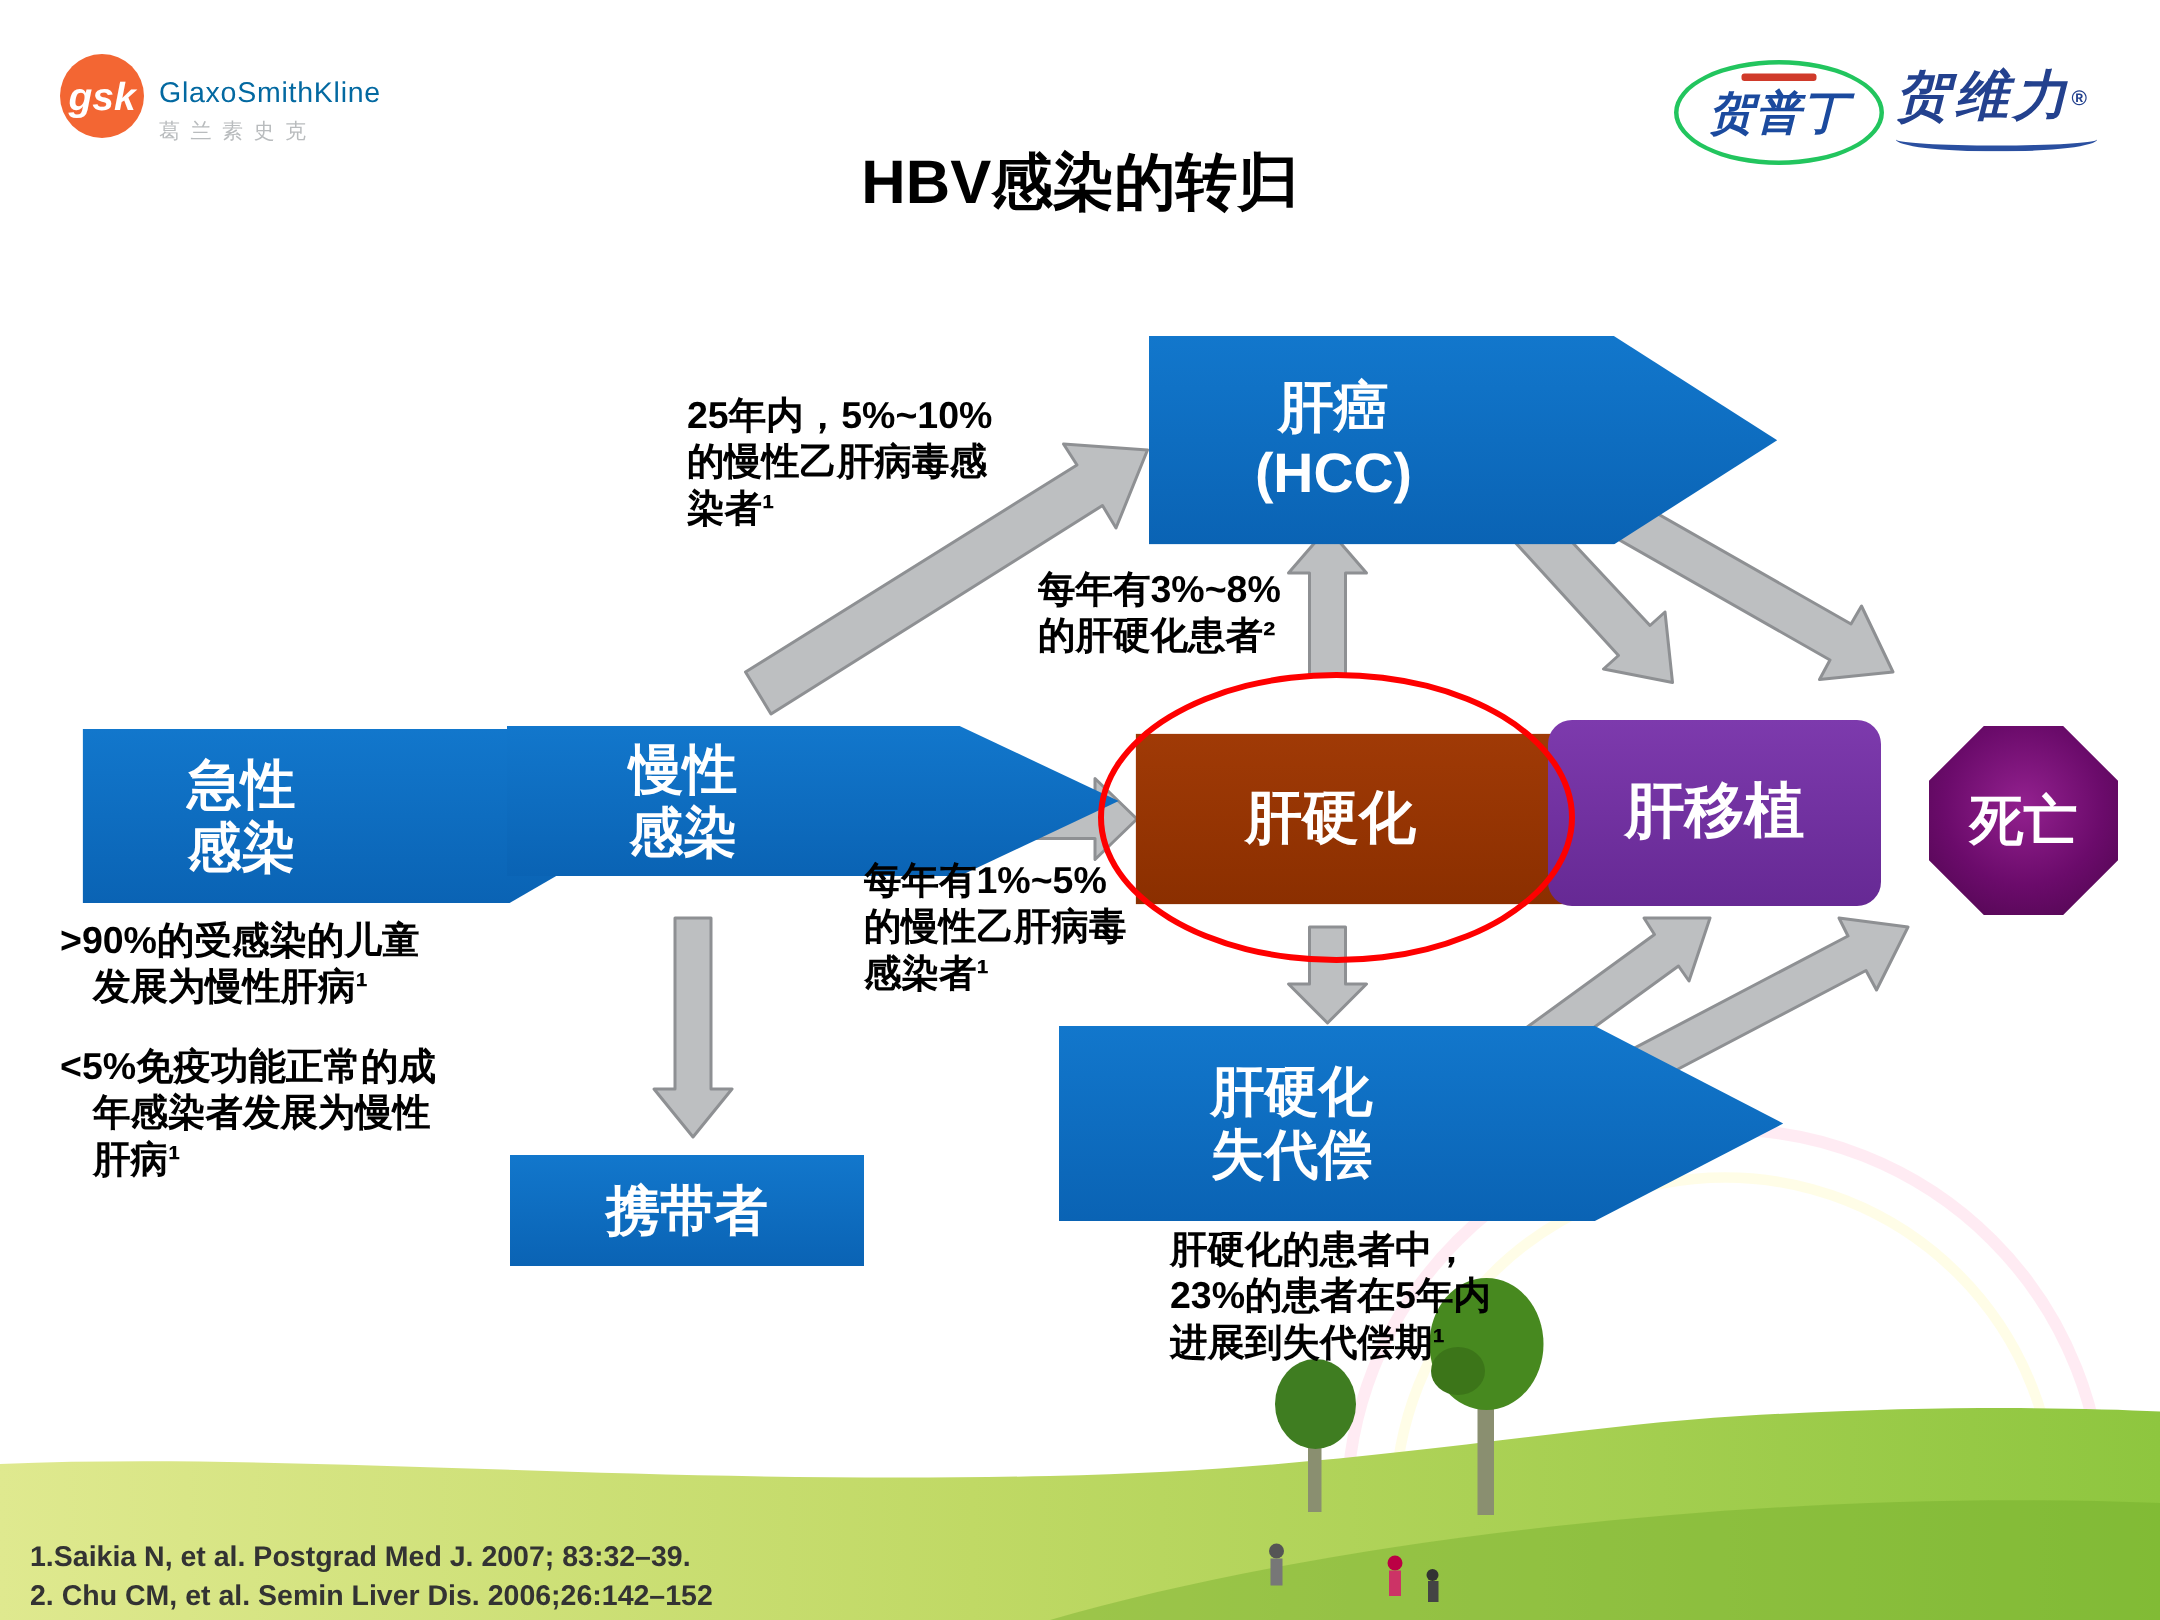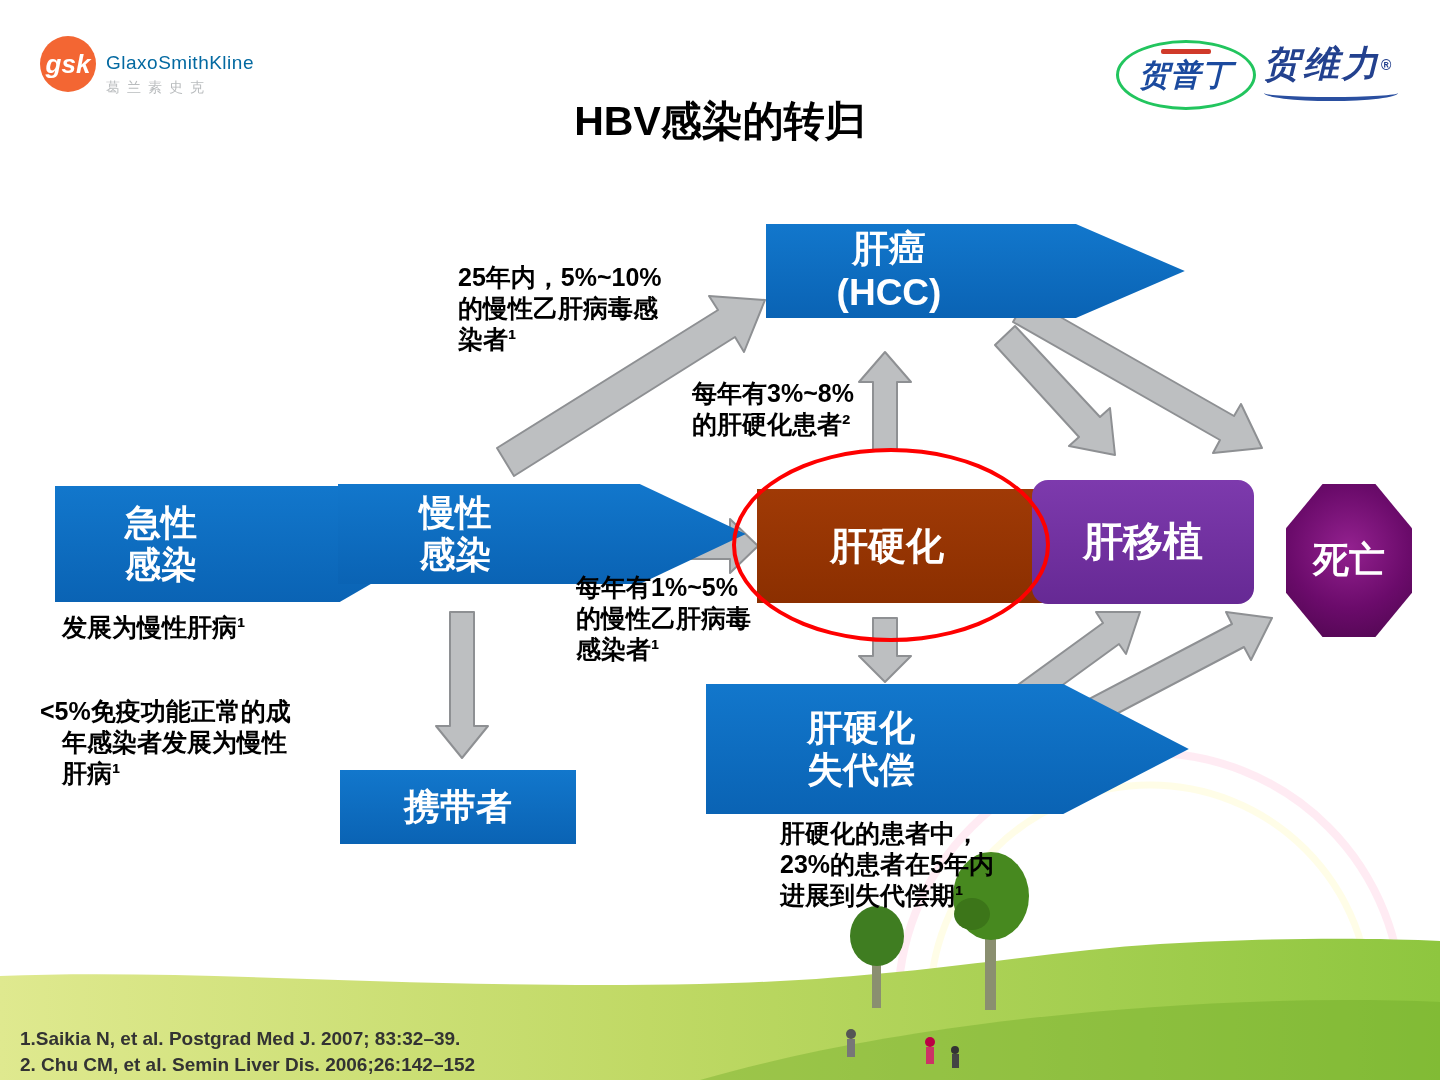--- a/index.html
+++ b/index.html
@@ -31,26 +31,26 @@
   
   .arrows{position:absolute;left:0;top:0;z-index:1;}
   .arrows polygon{fill:#bdbfc1;stroke:#8e9093;stroke-width:2;stroke-linejoin:round;}
   
   .node{position:absolute;z-index:2;color:#fff;font-weight:bold;text-align:center;
     display:flex;flex-direction:column;align-items:center;justify-content:center;line-height:1.18;}
   .pent{clip-path:polygon(0 0,74% 0,100% 50%,74% 100%,0 100%);padding-right:12%;}
   .blue{background:linear-gradient(180deg,#1277cc 0%,#0a63b4 100%);}
   .node-acute{left:55px;top:486px;width:212px;height:116px;font-size:36px;}
   .node-chronic{left:338px;top:484px;width:235px;height:100px;font-size:36px;}
-  .node-hcc{left:766px;top:224px;width:246px;height:94px;font-size:37px;}
+  .node-hcc{left:766px;top:224px;width:246px;height:139px;font-size:37px;}
   .node-cirrhosis{left:757px;top:489px;width:260px;height:114px;font-size:38px;
     background:linear-gradient(180deg,#a03a06 0%,#8b2f00 100%);}
   .node-transplant{left:1032px;top:480px;width:222px;height:124px;font-size:40px;border-radius:16px;
     background:linear-gradient(180deg,#7d3aad 0%,#662994 100%);}
-  .node-death{left:1286px;top:484px;width:126px;height:153px;font-size:36px;
+  .node-death{left:1286px;top:484px;width:126px;height:126px;font-size:36px;
     clip-path:polygon(29% 0,71% 0,100% 29%,100% 71%,71% 100%,29% 100%,0 71%,0 29%);
     background:radial-gradient(circle at 50% 42%,#93218f 0%,#6b0b6b 55%,#4c064c 100%);}
   .node-decomp{left:706px;top:684px;width:310px;height:130px;font-size:36px;}
   .node-carrier{left:340px;top:770px;width:236px;height:74px;font-size:36px;
     background:linear-gradient(180deg,#1277cc 0%,#0a63b4 100%);}
   
   .red-ellipse{position:absolute;left:732px;top:448px;width:310px;height:186px;z-index:3;
     border:4px solid #fe0000;border-radius:50%;background:transparent;}
   
   .note{position:absolute;z-index:4;font-weight:bold;color:#000;font-size:25px;line-height:1.24;}
@@ -187,20 +187,21 @@
     <div>的肝硬化患者²</div>
   </div>
 
   <div class="note note-1-5">
     <div>每年有1%~5%</div>
     <div>的慢性乙肝病毒</div>
     <div>感染者¹</div>
   </div>
 
   <div class="note note-children">
+    <div>&gt;90%的受感染的儿童</div>
     <div class="ind">发展为慢性肝病¹</div>
   </div>
 
   <div class="note note-adults">
     <div>&lt;5%免疫功能正常的成</div>
     <div class="ind">年感染者发展为慢性</div>
     <div class="ind">肝病¹</div>
   </div>
 
   <div class="note note-decomp">

